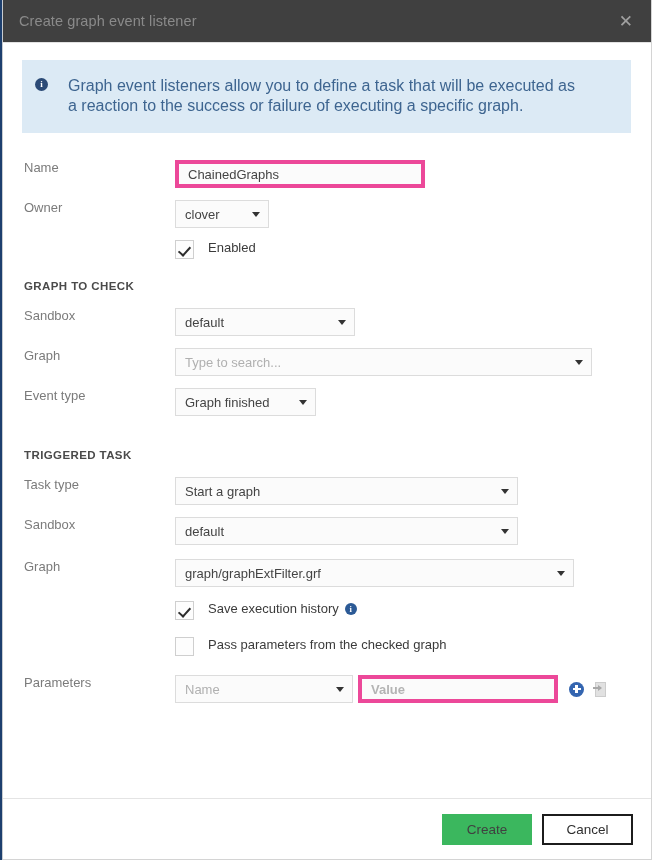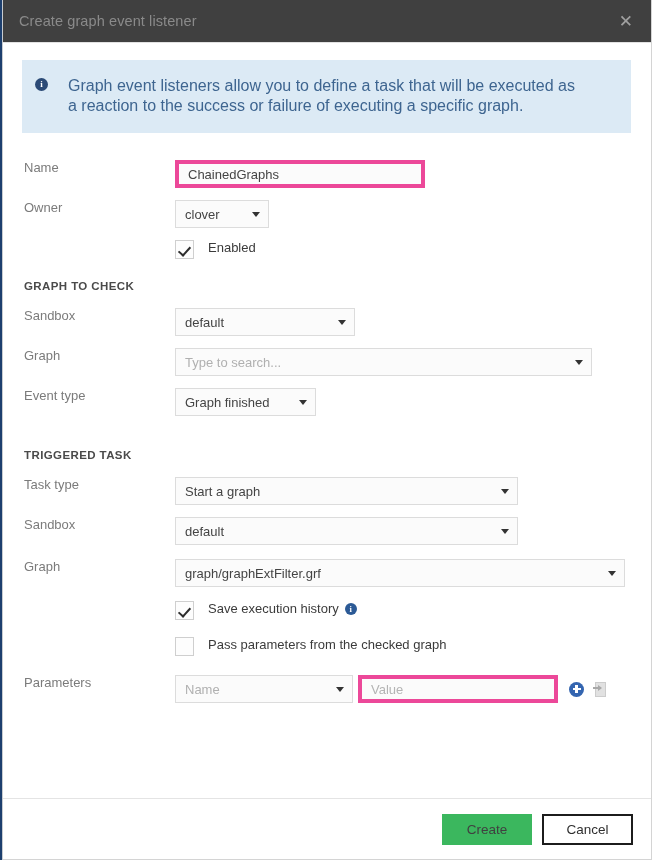--- a/index.html
+++ b/index.html
@@ -168,21 +168,21 @@
   }
 
   
   .w-name   { width: 250px; }
   .w-owner  { width: 94px; }
   .w-sandbox-check { width: 180px; }
   .w-graph-check { width: 417px; }
   .w-eventtype { width: 141px; }
   .w-tasktype { width: 343px; }
   .w-sandbox-task { width: 343px; }
-  .w-graph-task { width: 450px; }
+  .w-graph-task { width: 399px; }
   .w-param-name { width: 178px; }
   .w-param-value { width: 200px; }
 
   
   .check-row {
     display: flex;
     align-items: flex-start;
     margin-bottom: 12px;
     padding-left: 153px;
   }
@@ -457,21 +457,21 @@
       <span class="check-label">Pass parameters from the checked graph</span>
     </div>
 
     <div class="row">
       <div class="row-label">Parameters</div>
       <div class="row-ctrl">
         <div class="select w-param-name">
           <span class="sel-val placeholder">Name</span>
           <span class="caret"></span>
         </div>
-        <input class="textbox w-param-value" type="text" style="margin-left: 5px;" placeholder="Value">
+        <input class="textbox w-param-value" type="text" style="margin-left: 5px; font-weight: bold;" placeholder="Value">
         <div class="param-icons">
           <div class="icon-add"></div>
           <div class="icon-import">
             <span class="page"></span>
             <span class="arrow"></span>
           </div>
         </div>
       </div>
     </div>
 

